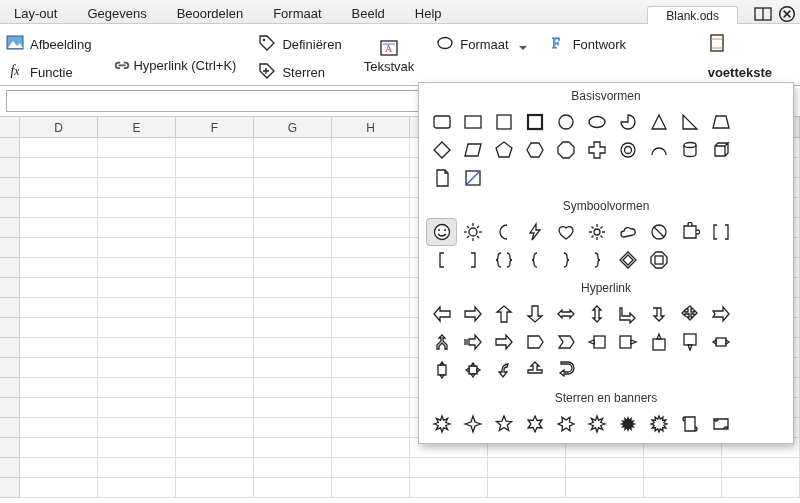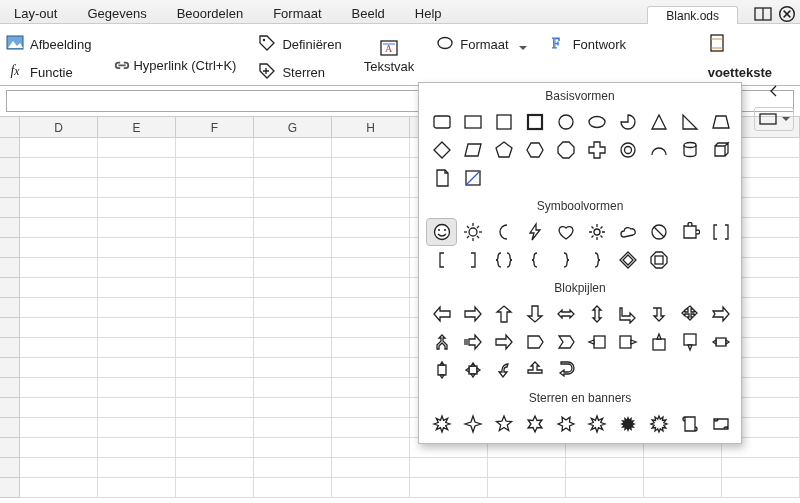--- a/index.html
+++ b/index.html
@@ -19,21 +19,21 @@
   .dd::after { content:""; display:inline-block; margin-left:4px; border:4px solid transparent; border-top-color:#555; position:relative; top:2px;}
   .formula { height:22px; border:1px solid #aaa; background:#fff; margin:4px 6px 0 6px;}
   .sheet { position:relative; margin-top:4px;}
   .colhdr { display:flex; background:#f3f3f3;}
   .colhdr .rowhead { width:40px; height:22px; border:1px solid #ccc; border-left:none;}
   .colhdr .ch { flex:0 0 78px; height:22px; border:1px solid #ccc; border-left:none; text-align:center; line-height:22px; font-size:12px; color:#444;}
   .rows .row { display:flex;}
   .rows .rowhead { width:40px; height:20px; border:1px solid #ccc; border-top:none; border-left:none; background:#f3f3f3;}
   .rows .cell { flex:0 0 78px; height:20px; border:1px solid #ddd; border-top:none; border-left:none;}
   
-  .shapes-panel { position:absolute; left:418px; top:82px; width:324px; background:#fff; border:1px solid #bbb; box-shadow:2px 4px 8px rgba(0,0,0,0.25); z-index:10; padding-bottom:4px;}
+  .shapes-panel { position:absolute; left:418px; top:82px; width:376px; background:#fff; border:1px solid #bbb; box-shadow:2px 4px 8px rgba(0,0,0,0.25); z-index:10; padding-bottom:4px;}
   .shapes-panel .section-title { text-align:center; font-size:12px; padding:6px 0 4px 0; color:#333;}
   .shapes-panel .grid10 { display:grid; grid-template-columns:repeat(10, 29px); gap:2px 2px; padding:2px 8px;}
   .shapes-panel .shape { width:29px; height:26px; display:flex; align-items:center; justify-content:center; border-radius:3px; cursor:pointer;}
   .shapes-panel .shape svg { width:20px; height:20px; }
   .shapes-panel .shape.selected { background:#e6e6e6; outline:1px solid #bbb;}
   .right-strip { position:absolute; right:0; top:84px; width:52px; display:flex; flex-direction:column; align-items:center; gap:6px;}
   .rsbox { width:40px; height:24px; border:1px solid #ccc; border-radius:3px; display:flex; align-items:center; justify-content:center;}
   .strk { stroke:#222; stroke-width:1.3; fill:none; }
   .fstrk { stroke:#222; stroke-width:1.3; fill:#fff; }
 </style>
@@ -667,21 +667,21 @@
           <polygon points="10,5 15,10 10,15 5,10" class="strk"></polygon>
         </svg>
       </div>
       <div class="shape">
         <svg viewBox="0 0 20 20">
           <polygon points="7,2 13,2 18,7 18,13 13,18 7,18 2,13 2,7" class="strk"></polygon>
           <rect x="6" y="6" width="8" height="8" class="strk"></rect>
         </svg>
       </div>
     </div>
-    <div class="section-title">Blokpijlen</div>
+    <div class="section-title">Hyperlink</div>
     <div class="grid10">
       <div class="shape">
         <svg viewBox="0 0 20 20">
           <polygon points="18,7 8,7 8,3 2,10 8,17 8,13 18,13" class="fstrk"></polygon>
         </svg>
       </div>
       <div class="shape">
         <svg viewBox="0 0 20 20">
           <polygon points="2,7 12,7 12,3 18,10 12,17 12,13 2,13" class="fstrk"></polygon>
         </svg>

